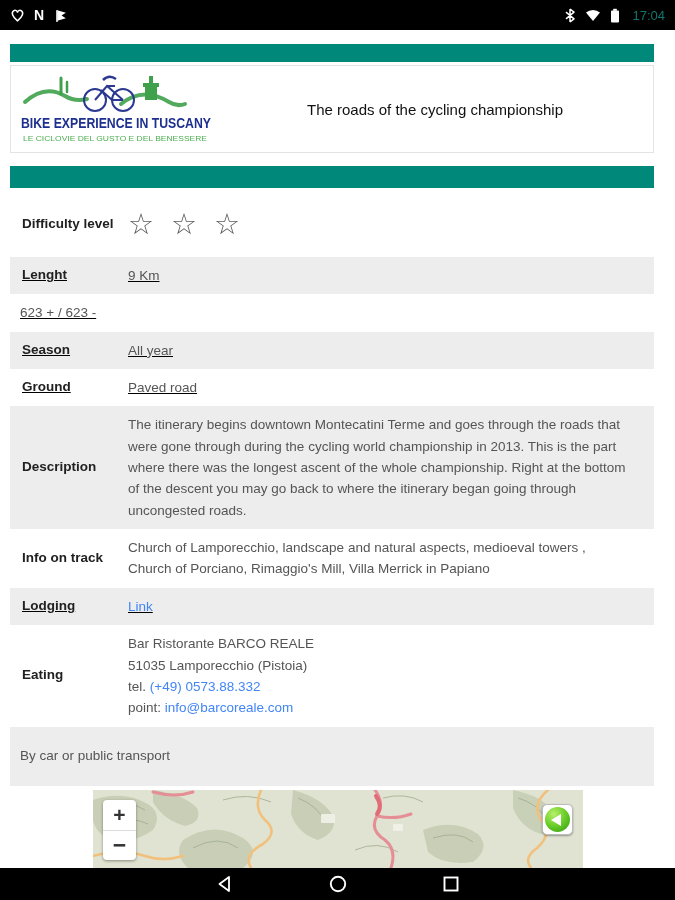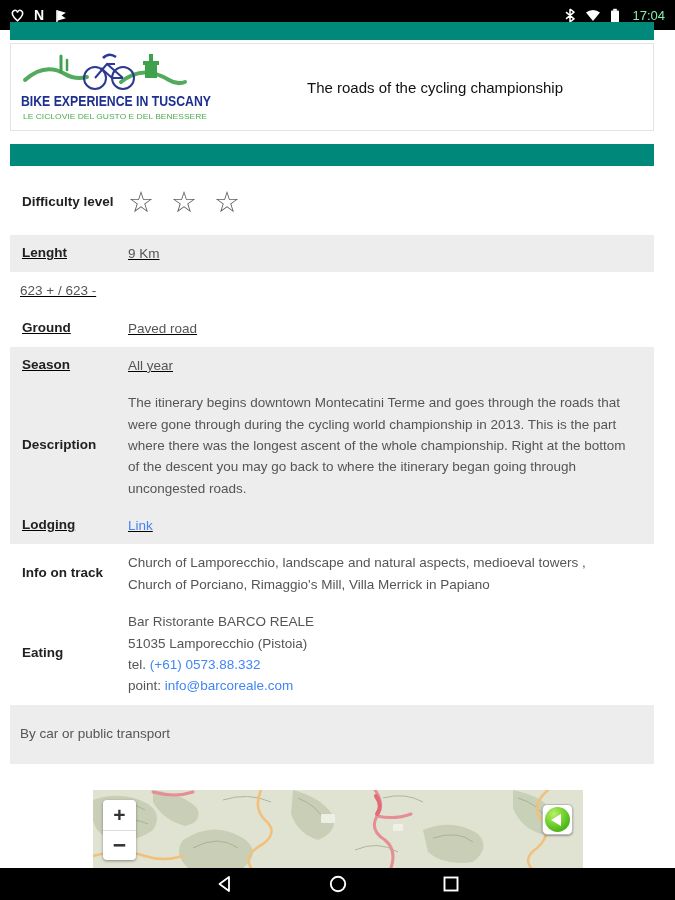--- a/index.html
+++ b/index.html
@@ -10,23 +10,23 @@
   }
   
   .status-bar{
     position:absolute;top:0;left:0;width:675px;height:30px;background:#000;
     display:flex;align-items:center;justify-content:space-between;
     padding:0 10px;box-sizing:border-box;color:#fff;
   }
   .sb-left,.sb-right{display:flex;align-items:center;gap:9px;}
   .sb-icon{display:flex;align-items:center;justify-content:center;}
   .sb-n{font-weight:bold;font-size:14px;color:#fff;line-height:1;}
-  .sb-time{font-size:13px;color:#86efac;margin-left:3px;}
-  
-  .content{position:absolute;top:22px;left:0;width:664px;border-radius:31px;}
+  .sb-time{font-size:13px;color:#0f766e;margin-left:3px;}
+  
+  .content{position:absolute;top:44px;left:0;width:664px;border-radius:31px;}
   .stripe{margin:0 10px;background:#00897b;}
   .stripe-top{height:18px;}
   .stripe-mid{height:22px;margin-top:13px;}
   .header-card{
     margin:3px 10px 0 10px;height:88px;background:#fff;
     border:1px solid #e3e3e3;box-sizing:border-box;
     display:flex;align-items:center;
   }
   .logo-box{width:218px;padding-left:6px;box-sizing:border-box;}
   .page-title{
@@ -174,53 +174,53 @@
 
     <div class="row r-single alt">
       <div class="row-label">Lenght</div>
       <div class="row-value">9 Km</div>
     </div>
 
     <div class="row r-single">
       <div class="row-value">623 + / 623 -</div>
     </div>
 
+    <div class="row r-single alt">
+      <div class="row-label">Season</div>
+      <div class="row-value">All year</div>
+    </div>
+
     <div class="row r-single">
       <div class="row-label">Ground</div>
       <div class="row-value">Paved road</div>
     </div>
 
-    <div class="row r-single alt">
-      <div class="row-label">Season</div>
-      <div class="row-value">All year</div>
-    </div>
-
     <div class="row alt">
       <div class="row-label">Description</div>
       <div class="row-value">The itinerary begins downtown Montecatini Terme and goes through the roads that were gone through during the cycling world championship in 2013. This is the part where there was the longest ascent of the whole championship. Right at the bottom of the descent you may go back to where the itinerary began going through uncongested roads.</div>
+    </div>
+
+    <div class="row r-two">
+      <div class="row-label">Info on track</div>
+      <div class="row-value">Church of  Lamporecchio, landscape and natural aspects, medioeval towers , Church of Porciano, Rimaggio's Mill, Villa Merrick in Papiano</div>
     </div>
 
     <div class="row r-single alt">
       <div class="row-label">Lodging</div>
       <div class="row-value">
         <a class="link">Link</a>
       </div>
     </div>
 
-    <div class="row r-two">
-      <div class="row-label">Info on track</div>
-      <div class="row-value">Church of  Lamporecchio, landscape and natural aspects, medioeval towers , Church of Porciano, Rimaggio's Mill, Villa Merrick in Papiano</div>
-    </div>
-
     <div class="row">
       <div class="row-label">Eating</div>
       <div class="row-value">
         <div>Bar Ristorante BARCO REALE</div>
         <div>51035 Lamporecchio (Pistoia)</div>
-        <div><span>tel. </span><a class="link">(+61) 0573.88.332</a></div>
+        <div><span>tel. </span><a class="link">(+49) 0573.88.332</a></div>
         <div><span>point: </span><a class="link">info@barcoreale.com</a></div>
       </div>
     </div>
 
     <div class="row r-two alt">
       <div class="row-value">By car or public transport</div>
     </div>
 
   </div>
 </div>

